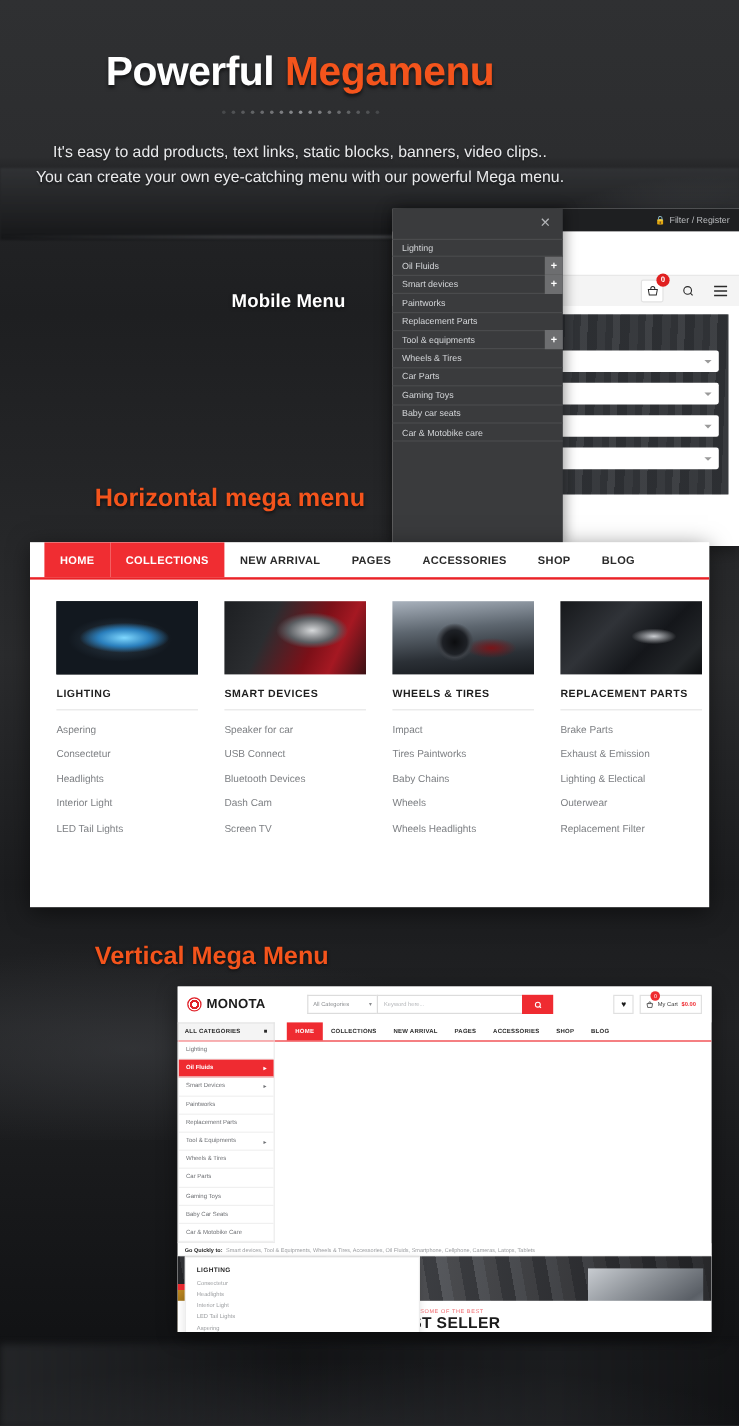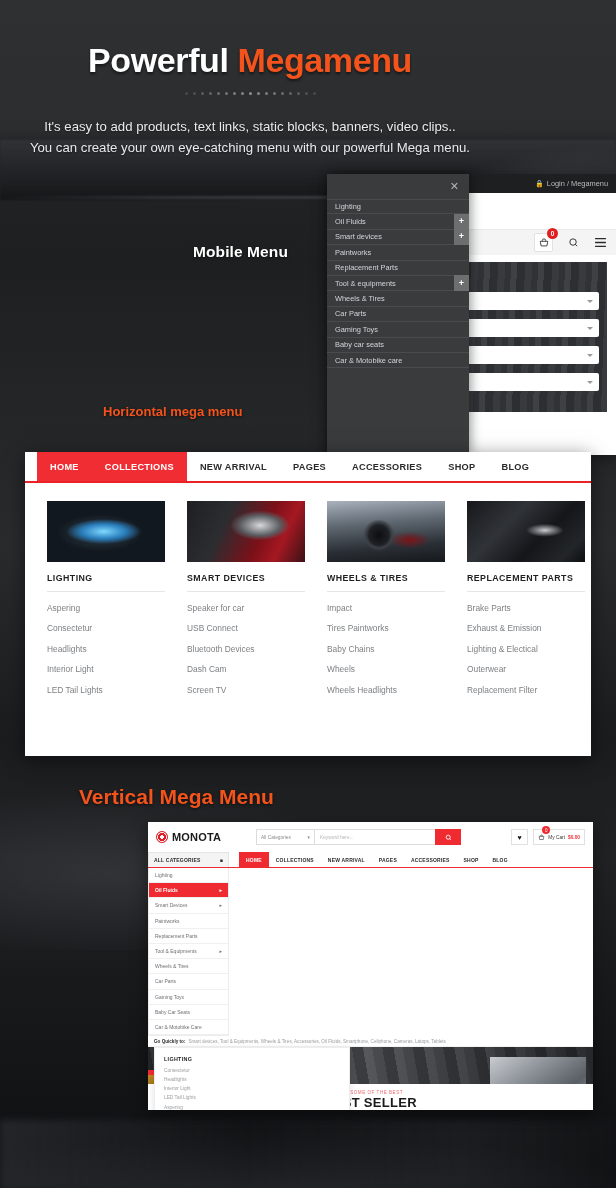--- a/index.html
+++ b/index.html
@@ -68,21 +68,21 @@
   .dots span { width: 3px; height: 3px; border-radius: 50%; background: #8d8f92; display: block; }
   .hero-sub {
     margin-top: 22px; padding: 0 24px;
     font-size: 13.2px; line-height: 1.55; color: #e9eaec; font-weight: 400;
     text-shadow: 0 1px 2px rgba(0,0,0,.5);
   }
 
   
   .label { position: absolute; font-weight: bold; text-shadow: 0 1px 3px rgba(0,0,0,.6); }
   .label-mobile { top: 243px; left: 193px; font-size: 15.5px; color: #ffffff; letter-spacing: .1px; }
-  .label-horizontal { top: 404px; left: 79px; font-size: 13px; color: #f4541c; margin-left: 24px; }
+  .label-horizontal { top: 404px; left: 79px; font-size: 21px; color: #f4541c; }
   .label-vertical { top: 785px; left: 79px; font-size: 21px; color: #f4541c; }
 
   
   .mobile-mock {
     position: absolute; top: 174px; left: 327px; width: 289px; height: 281px;
     background: #ffffff; overflow: hidden;
     box-shadow: 0 3px 14px rgba(0,0,0,.45);
   }
   .mm-topbar {
     height: 19px; background: #1e1f21; color: #b9bbbe;
@@ -351,21 +351,21 @@
     </div>
   </div>
 
   <div class="label label-mobile">Mobile Menu</div>
   <div class="label label-horizontal">Horizontal mega menu</div>
   <div class="label label-vertical">Vertical Mega Menu</div>
 
   <div class="mobile-mock">
     <div class="mm-topbar">
       <span class="mm-lock">🔒</span>
-      <span>Login / Megamenu</span>
+      <span>Filter / Register</span>
     </div>
     <div class="mm-logo-row">
       <span class="mm-logo">MONOTA</span>
     </div>
     <div class="mm-actionbar">
       <div class="mm-icon-btn">
         <svg width="10" height="10" viewBox="0 0 24 24" fill="none" stroke="#2a2a2a" stroke-width="2">
           <path d="M3 8h18l-2 11H5L3 8z"></path>
             <path d="M8 8V6a4 4 0 0 1 8 0v2"></path>
         </svg>

